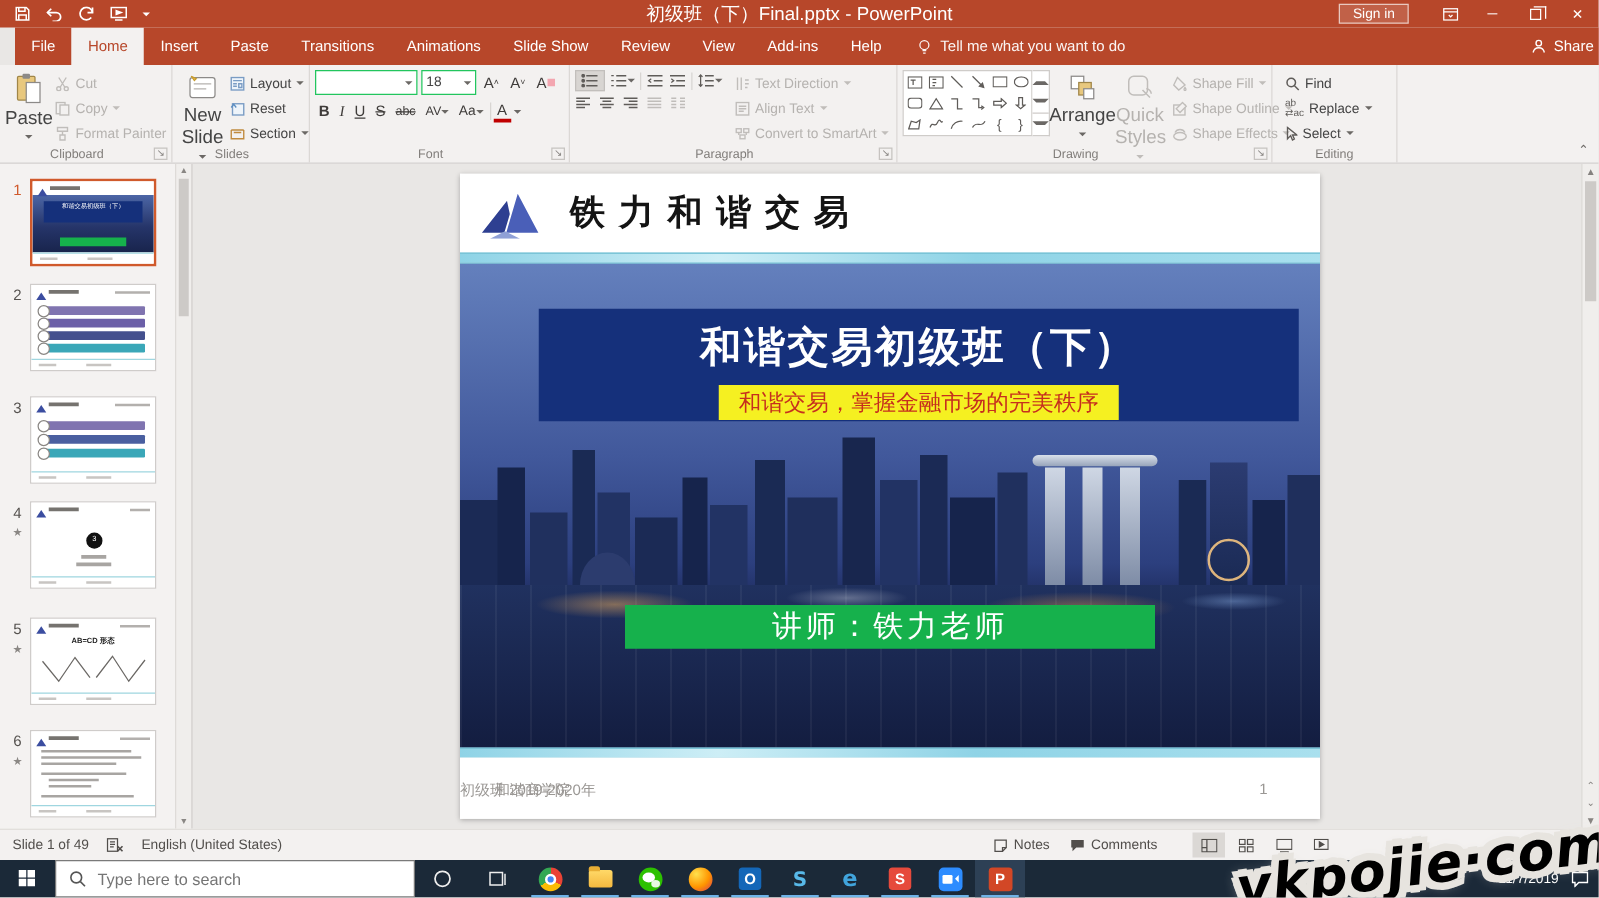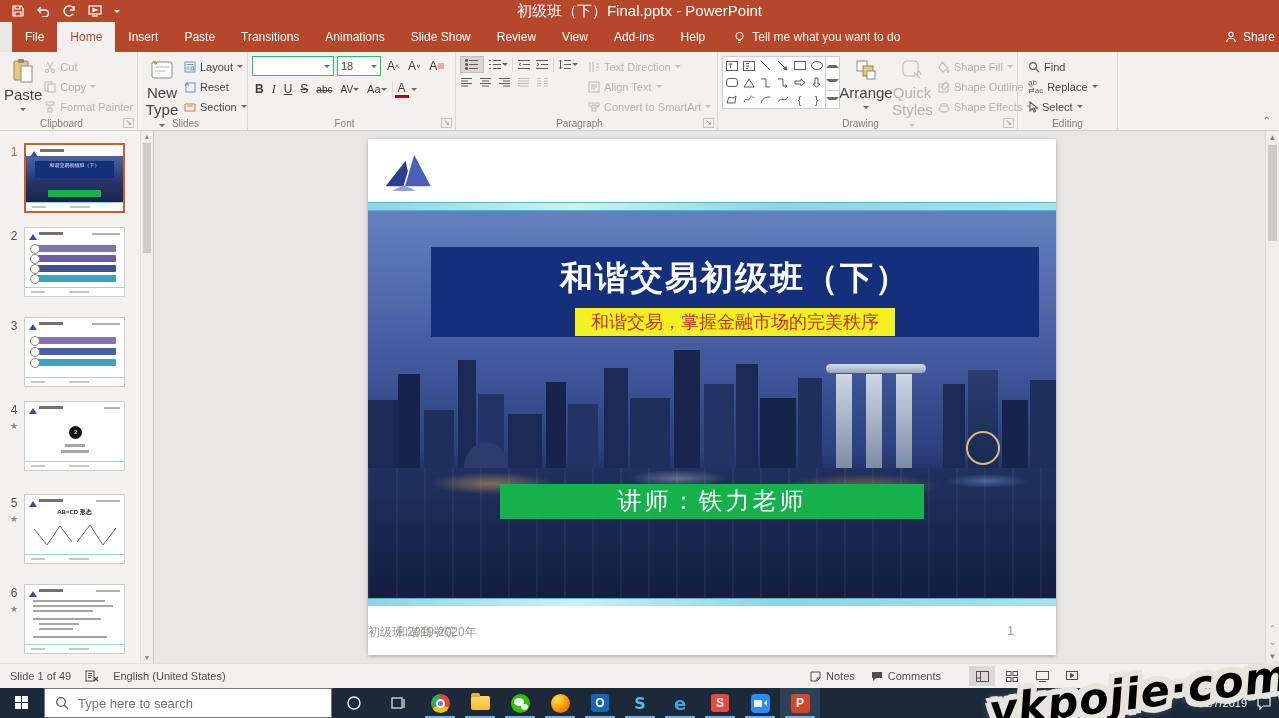--- a/index.html
+++ b/index.html
@@ -109,21 +109,21 @@
   .s-footer .fr { position:absolute; right:42px; top:18px; }
 
   
   .vscroll { position:absolute; right:0; top:131px; width:14px; bottom:55px; background:#f0eeec; border-left:1px solid #dcd9d6; font-size:8px; color:#85827f; }
   .vscroll .arr { position:absolute; left:0; right:0; text-align:center; }
   .vscroll .vthumb { position:absolute; left:2px; right:2px; top:14px; height:96px; background:#cdcac7; }
 
   
   .statusbar { position:absolute; left:0; right:0; top:663px; height:25px; background:#f3f1f0; border-top:1px solid #e2dfdc; display:flex; align-items:center; font-size:11px; color:#514e4b; z-index:11; }
   .sb-left { display:flex; align-items:center; gap:14px; padding-left:10px; }
-  .sb-right { margin-left:auto; display:flex; align-items:center; gap:4px; padding-right:4px; }
+  .sb-right { margin-left:auto; display:flex; align-items:center; gap:4px; padding-right:19px; }
   .sb-btn { display:flex; align-items:center; gap:5px; padding:3px 6px; }
   .viewbtn { width:26px; height:20px; display:flex; align-items:center; justify-content:center; }
   .viewbtn.active { background:#dbd8d5; }
 
   
   .taskbar { position:absolute; left:0; right:0; top:688px; height:30px; background:#1b2938; display:flex; align-items:center; z-index:12; }
   .tstart { width:44px; height:30px; display:flex; align-items:center; justify-content:center; }
   .winglyph { width:14px; height:14px; display:grid; grid-template-columns:6px 6px; grid-template-rows:6px 6px; gap:1px; }
   .winglyph i { background:#fff; }
   .searchbox { width:288px; height:30px; background:#fff; border:1px solid #7a7a7a; display:flex; align-items:center; gap:9px; padding:0 10px; }
@@ -206,20 +206,34 @@
           <rect x="1" y="1" width="12" height="8"></rect>
           <path d="M5 3.5 9 5 5 6.5z" fill="#fff"></path>
           <path d="M4 11h6"></path>
         </svg>
     </span>
     <span class="qat-btn">
       <span style="width:0;height:0;border:3px solid transparent;border-top-color:#fff;margin-top:3px;"></span>
     </span>
   </div>
   <div class="tb-title">初级班（下）Final.pptx - PowerPoint</div>
+  <div class="tb-right">
+    <span class="signin">Sign in</span>
+    <span class="wc-btn">
+      <svg width="13" height="11" viewBox="0 0 13 11" fill="none" stroke="#fff" stroke-width="1">
+          <rect x="1" y="1" width="11" height="9"></rect>
+          <path d="M1 3.5h11M5 6l1.5 1.5L8 6"></path>
+        </svg>
+    </span>
+    <span class="wc-btn">─</span>
+    <span class="wc-btn">
+        <span class="restore-glyph"></span>
+      </span>
+    <span class="wc-btn">✕</span>
+  </div>
 </div>
 
 <div class="tabrow">
   <span class="tab">File</span>
   <span class="tab active">Home</span>
   <span class="tab">Insert</span>
   <span class="tab">Paste</span>
   <span class="tab">Transitions</span>
   <span class="tab">Animations</span>
   <span class="tab">Slide Show</span>
@@ -283,21 +297,21 @@
     <span class="glauncher">↘</span>
   </div>
 
   <div class="rgroup" style="width:110px">
     <div class="bigbtn">
       <svg width="24" height="24" viewBox="0 0 24 24">
           <rect x="2" y="4" width="20" height="16" rx="2" fill="#fff" stroke="#8c8a88"></rect>
           <path d="M5 9h14M5 13h10" stroke="#b5b2af"></path>
           <path d="M3 3l4 2-1.5 1.5z" fill="#f0c54f" stroke="#c79b2e"></path>
         </svg>
-      <span style="width:40px">New Type</span>
+      <span style="width:40px">New Slide</span>
         <span class="caret"></span>
     </div>
     <div class="vstack">
       <div class="sbtn">
         <svg width="12" height="12" viewBox="0 0 12 12" fill="none" stroke="#7a9cc4" stroke-width="1.1">
             <rect x="1" y="1" width="10" height="10" fill="#eef4fa"></rect>
             <path d="M2.5 3.5h7M2.5 6h3M2.5 8h3M7 6h2.5v3H7z"></path>
           </svg>
         <span>Layout</span>
           <span class="caret"></span>
@@ -760,20 +774,21 @@
   </div>
 </div>
 
 <div class="canvas">
   <div class="s-header">
     <svg width="52" height="40" viewBox="0 0 52 40" style="position:absolute;left:14px;top:12px">
       <polygon points="2,36 24,8 30,36" fill="#2e3f91" stroke="#fff" stroke-width="1.5"></polygon>
       <polygon points="22,36 32,2 50,36" fill="#4a5fb8" stroke="#fff" stroke-width="1.5"></polygon>
       <polygon points="10,40 22,34 34,40" fill="#8fa0d6"></polygon>
     </svg>
+    <div class="s-logotext">铁力和谐交易</div>
   </div>
   <div class="s-bar" style="top:63px"></div>
 
   <div class="s-hero">
     <div class="bld b1"></div>
       <div class="bld b2"></div>
       <div class="bld b3"></div>
       <div class="bld b4"></div>
     <div class="bld b5"></div>
       <div class="bld b6"></div>

